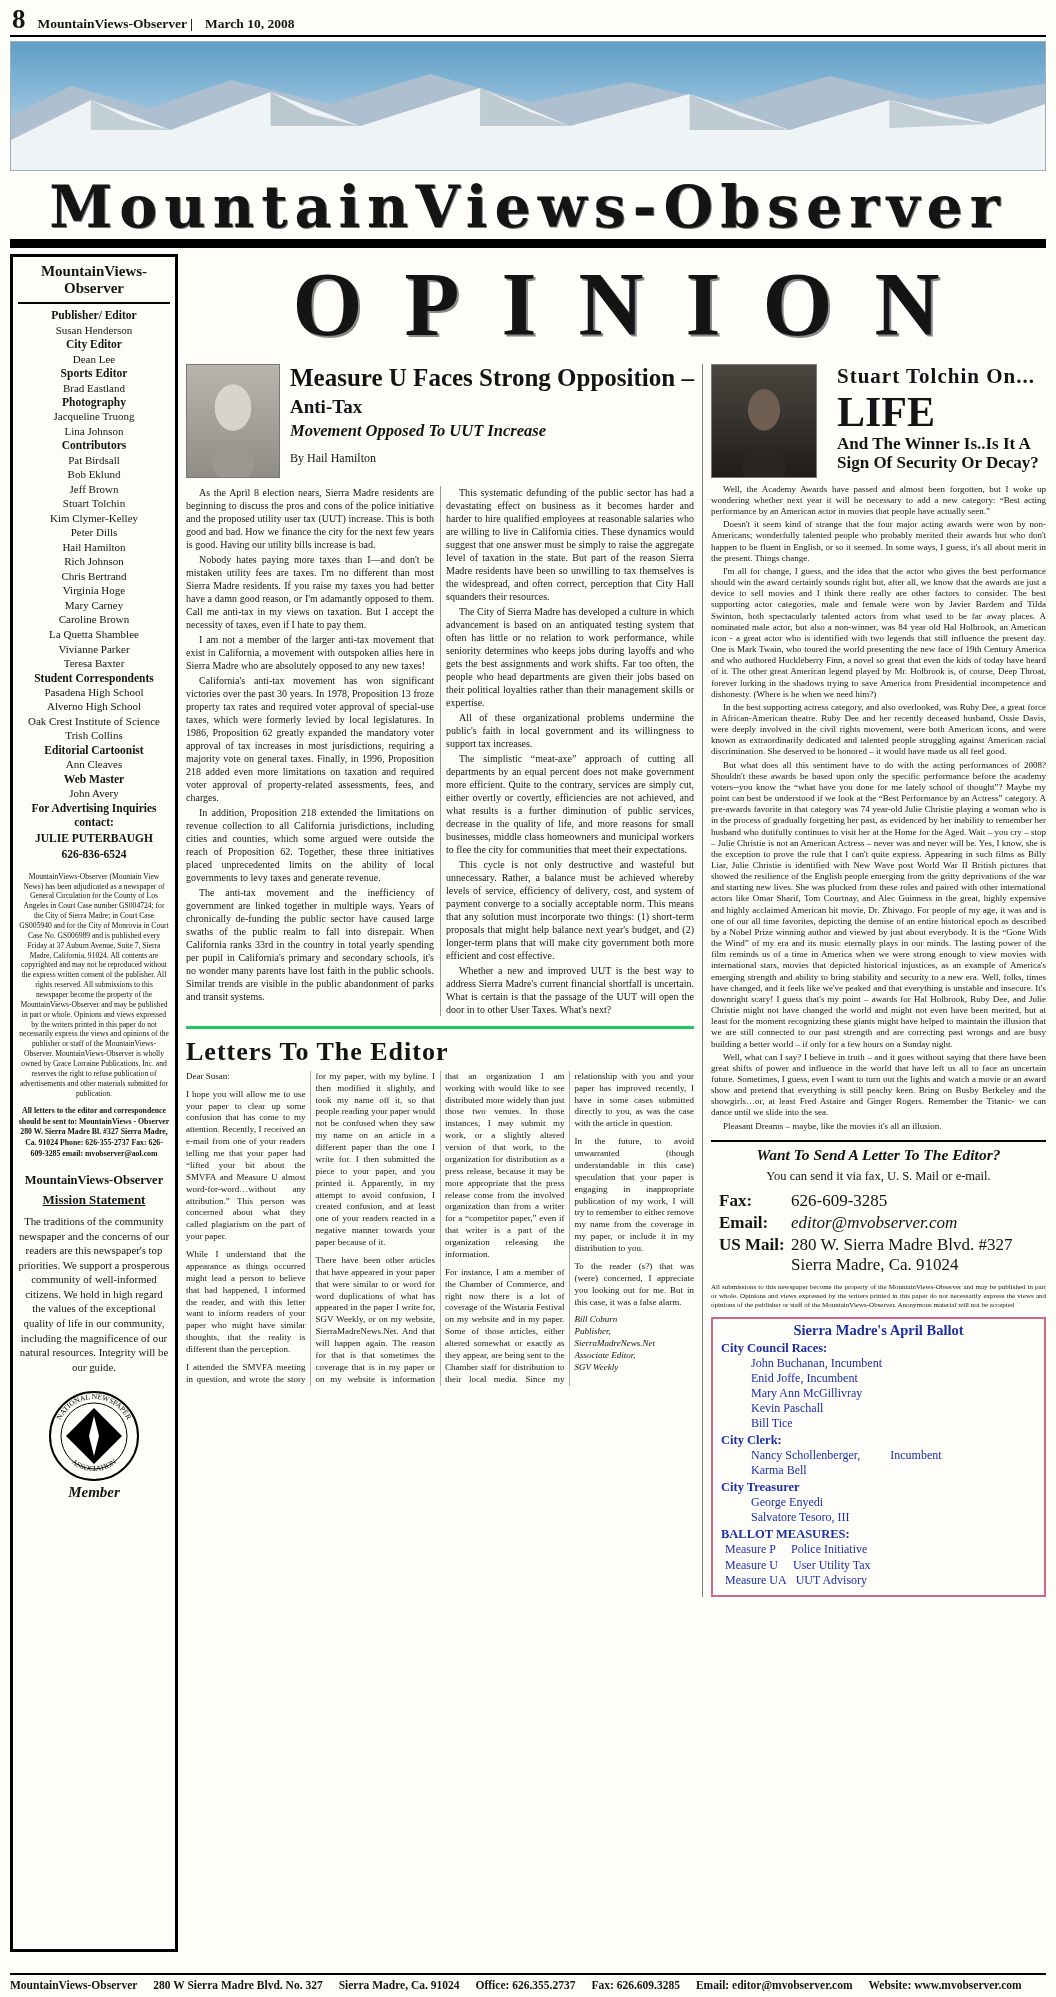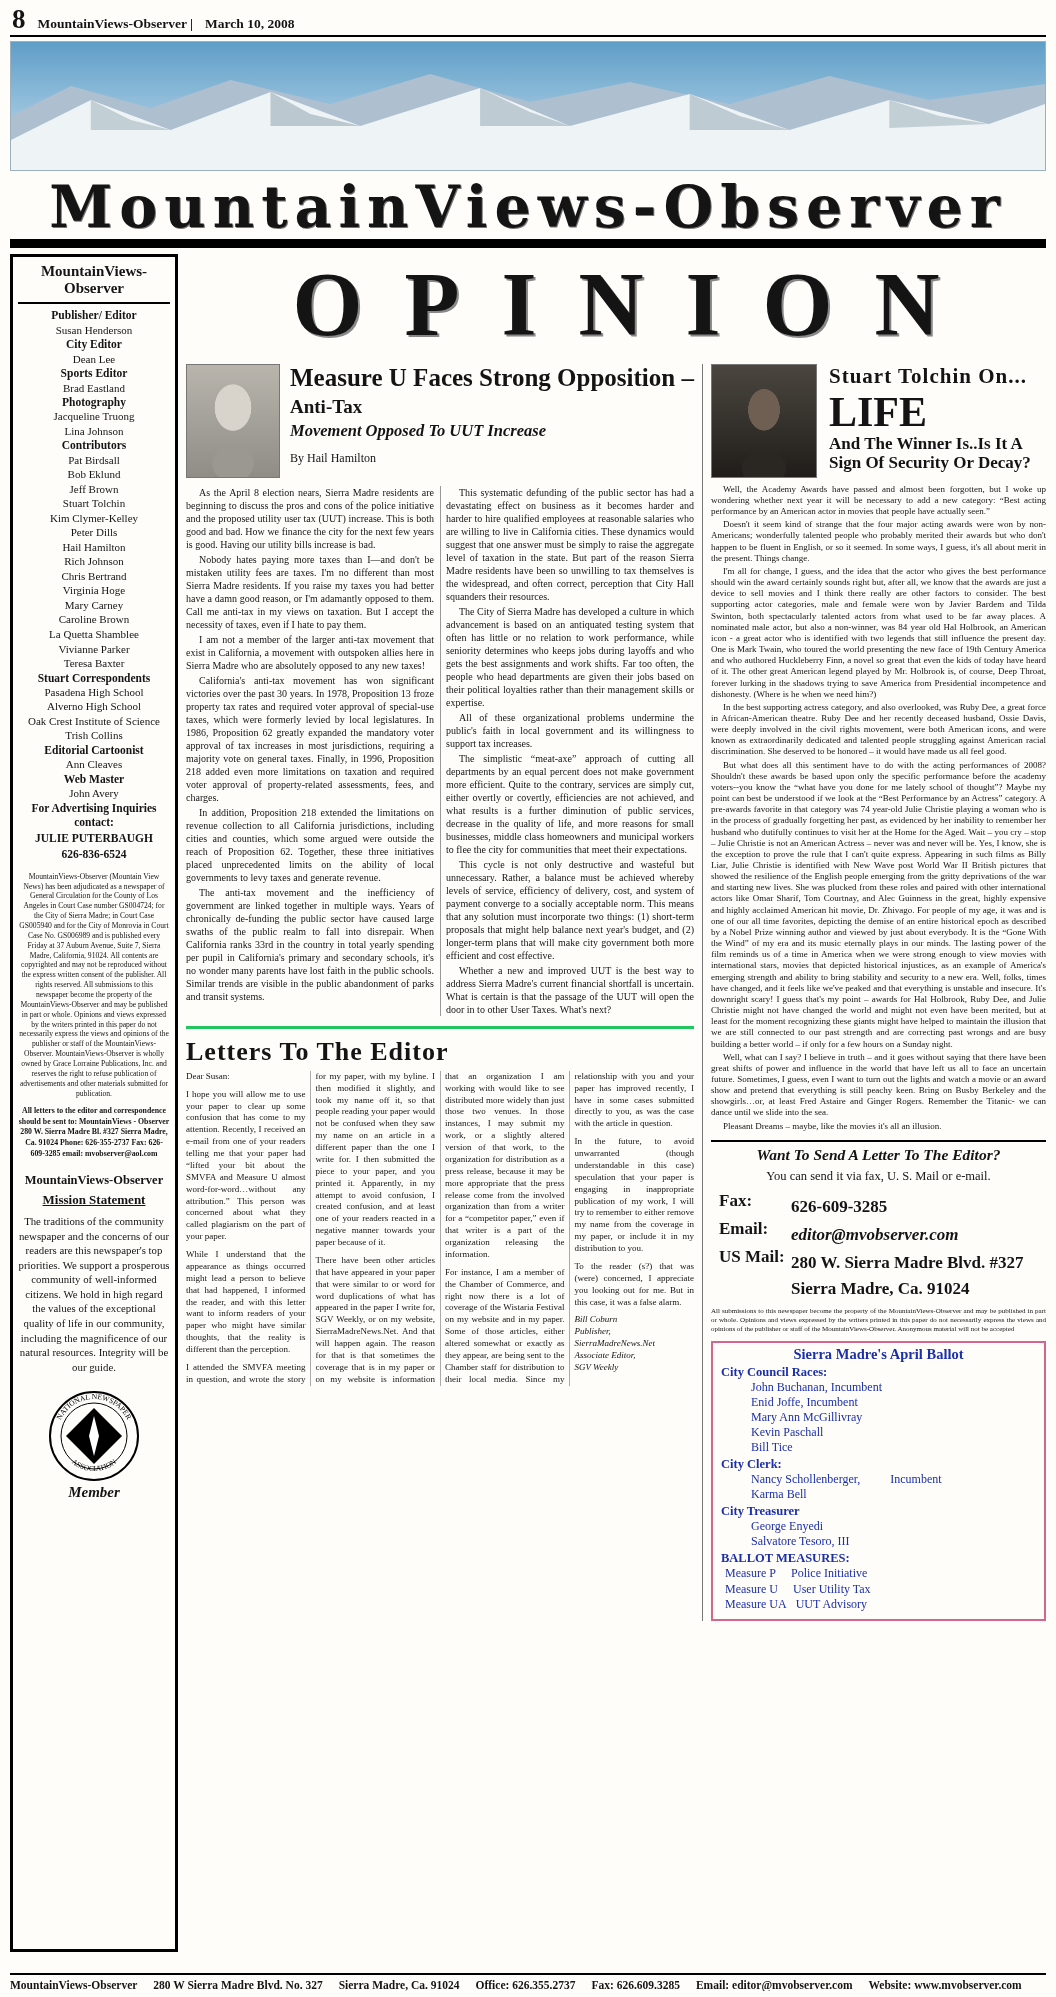--- a/index.html
+++ b/index.html
@@ -62,34 +62,34 @@
   .art-body div{text-indent:13px;margin:0 0 2px 0;}
   
   .letters{margin-top:10px;border-top:3px solid #22c55e;padding-top:8px;}
   .letters-title{font-size:26px;font-weight:bold;margin:0 0 4px 0;letter-spacing:1px;}
   .letters-body{column-count:4;column-gap:10px;column-rule:1px solid #aaa;
                 font-size:9px;line-height:1.32;text-align:justify;}
   .letters-body div{margin:0 0 6px 0;}
   .letters-body .sig{font-style:italic;margin:0;}
   .letters-body .salute{margin:0 0 6px 0;}
   
-  .tol-head{display:flex;gap:12px;}
+  .tol-head{display:flex;gap:20px;}
   .tol-text{min-width:0;}
   .tol-kicker{font-size:21px;font-weight:bold;letter-spacing:1px;white-space:nowrap;}
   .tol-life{font-size:42px;font-weight:bold;line-height:1;margin:2px 0;}
   .tol-sub{font-size:17px;font-weight:bold;line-height:1.1;}
   .tol-body{margin-top:6px;font-size:9px;line-height:1.24;text-align:justify;}
   .tol-body div{text-indent:12px;margin:0 0 2px 0;}
   
   .sendbox{margin-top:8px;border-top:2px solid #000;padding-top:4px;}
   .send-title{font-size:15.5px;font-weight:bold;font-style:italic;text-align:center;}
   .send-sub{font-size:12.5px;text-align:center;margin:5px 0 7px 0;}
   .send-row{display:grid;grid-template-columns:72px 1fr;font-size:17px;margin:2px 0 2px 8px;}
   .send-label{font-weight:bold;}
-  .send-val{font-weight:bold;margin-top:6px;}
+  .send-val{font-weight:normal;}
   .send-val.it{font-style:italic;}
   .send-legal{font-size:7px;line-height:1.3;text-align:justify;margin-top:8px;}
   
   .ballot{margin-top:7px;border:2px solid #d4668c;padding:3px 8px 6px 8px;color:#1b2fa8;}
   .ballot-title{text-align:center;font-size:14.5px;font-weight:bold;margin-bottom:2px;}
   .ballot .bh{font-weight:bold;font-size:12.5px;margin-top:2px;}
   .ballot .bi{font-size:12px;padding-left:30px;line-height:1.25;}
   .ballot .bm{font-size:12px;padding-left:4px;line-height:1.3;}
   
   .footer{position:absolute;left:10px;right:10px;bottom:6px;border-top:2px solid #000;
@@ -152,21 +152,21 @@
           <div class="n">Peter Dills</div>
           <div class="n">Hail Hamilton</div>
           <div class="n">Rich Johnson</div>
           <div class="n">Chris Bertrand</div>
           <div class="n">Virginia Hoge</div>
           <div class="n">Mary Carney</div>
           <div class="n">Caroline Brown</div>
           <div class="n">La Quetta Shamblee</div>
           <div class="n">Vivianne Parker</div>
           <div class="n">Teresa Baxter</div>
-          <div class="h">Stuart Correspondents</div>
+          <div class="h">Student Correspondents</div>
           <div class="n">Pasadena High School</div>
           <div class="n">Alverno High School</div>
           <div class="n">Oak Crest Institute of Science</div>
           <div class="n">Trish Collins</div>
           <div class="h">Editorial Cartoonist</div>
           <div class="n">Ann Cleaves</div>
           <div class="h">Web Master</div>
           <div class="n">John Avery</div>
           <div class="h">For Advertising Inquiries contact:</div>
           <div class="adv">JULIE PUTERBAUGH</div>

